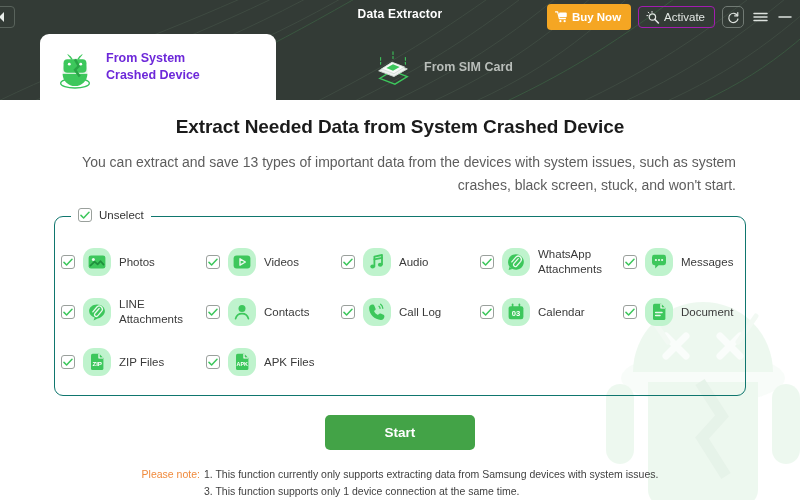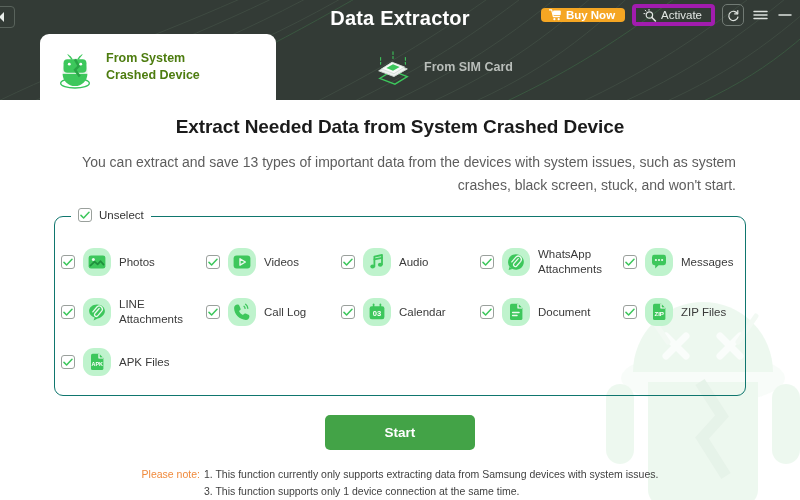--- a/index.html
+++ b/index.html
@@ -52,45 +52,45 @@
     width: 28px; height: 22px;
     border: 1px solid #59635c;
     border-radius: 4px;
     display: flex; align-items: center; justify-content: center;
   }
   .app-title {
     position: absolute;
     left: 0; right: 0; top: 7px;
     text-align: center;
     color: #ffffff;
-    font-size: 20px;
+    font-size: 12px;
     font-weight: bold;
     letter-spacing: .2px;
   }
   .title-right {
     position: absolute;
     right: 6px; top: 4px;
     display: flex;
     align-items: center;
     gap: 7px;
   }
   .buy-now {
     display: flex; align-items: center; gap: 4px;
     background: #f5a623;
     color: #ffffff;
     font-size: 11.5px;
     font-weight: bold;
     border-radius: 4px;
     padding: 4px 10px 4px 8px;
-    height: 14px;
+    height: 26px;
     white-space: nowrap;
   }
   .activate {
     display: flex; align-items: center; gap: 4px;
-    border: 4px solid #a21caf;
+    border: 1px solid #a21caf;
     border-radius: 4px;
     color: #e3e7e4;
     font-size: 11.5px;
     padding: 3px 9px 3px 7px;
     height: 22px;
     white-space: nowrap;
   }
   .icon-btn-round {
     width: 22px; height: 22px;
     border: 1px solid #717a74;
@@ -126,21 +126,21 @@
     width: 236px;
     padding-left: 14px;
   }
   .tab-label {
     font-size: 12.5px;
     font-weight: bold;
     color: #b9beba;
     line-height: 1.35;
   }
   .tab.active .tab-label {
-    color: #4d7c0f;
+    color: #6d28d9;
     max-width: 130px;
   }
   .tab-icon { width: 42px; height: 46px; flex: 0 0 42px; }
   .tab-gap-a { width: 22px; }
   .tab-gap-b { width: 58px; }
 
   
   .main {
     position: relative;
     z-index: 1;
@@ -522,20 +522,34 @@
           </div>
           <div class="item-icon">
             <svg width="20" height="20" viewBox="0 0 20 20">
               <path d="M10 2.4 c4.4 0 7.9 2.9 7.9 6.5 c0 3.9 -4.3 7 -7.3 7.6 l-4 2.1 l1 -3.2 C4.4 14.3 2.1 11.9 2.1 8.9 C2.1 5.3 5.6 2.4 10 2.4 Z" fill="#3dc75c"></path>
               <path d="M12.2 6.5 L7.8 11.5 a1.9 1.9 0 0 0 2.7 2.6 l4.2 -4.9 a3.2 3.2 0 0 0 -4.6 -4.4 l-4.3 5" fill="none" stroke="#eafaee" stroke-width="1.3" stroke-linecap="round"></path>
             </svg>
           </div>
           <span class="item-label">LINE Attachments</span>
         </div>
 
+        <div class="item">
+          <div class="cb">
+            <svg width="10" height="9" viewBox="0 0 10 9">
+                <path d="M1 4.4 L3.6 7 L9 1.2" fill="none" stroke="#3dc75c" stroke-width="1.5" stroke-linecap="round" stroke-linejoin="round"></path>
+              </svg>
+          </div>
+          <div class="item-icon">
+            <svg width="20" height="20" viewBox="0 0 20 20">
+              <circle cx="10" cy="6.6" r="3.5" fill="#3dc75c"></circle>
+              <path d="M3.6 16.6 a6.6 6.6 0 0 1 12.8 0" fill="none" stroke="#3dc75c" stroke-width="1.7" stroke-linecap="round"></path>
+            </svg>
+          </div>
+          <span class="item-label">Contacts</span>
+        </div>
 
         <div class="item">
           <div class="cb">
             <svg width="10" height="9" viewBox="0 0 10 9">
                 <path d="M1 4.4 L3.6 7 L9 1.2" fill="none" stroke="#3dc75c" stroke-width="1.5" stroke-linecap="round" stroke-linejoin="round"></path>
               </svg>
           </div>
           <div class="item-icon">
             <svg width="20" height="20" viewBox="0 0 20 20">
               <path d="M5.6 2.6 c1 0 1.6 .6 2 1.6 l.9 2.2 c.3 .8 .1 1.4 -.5 1.9 l-1 .8 c.8 1.8 2.2 3.2 4 4 l.8 -1 c.5 -.6 1.1 -.8 1.9 -.5 l2.2 .9 c1 .4 1.5 1 1.5 2 c0 2 -1.5 3.4 -3.5 3.4 C7.6 17.9 2.1 12.4 2.1 6.1 c0 -2 1.5 -3.5 3.5 -3.5 Z" fill="#3dc75c"></path>

